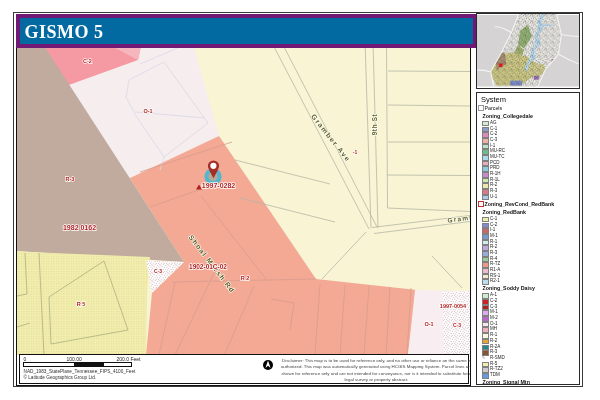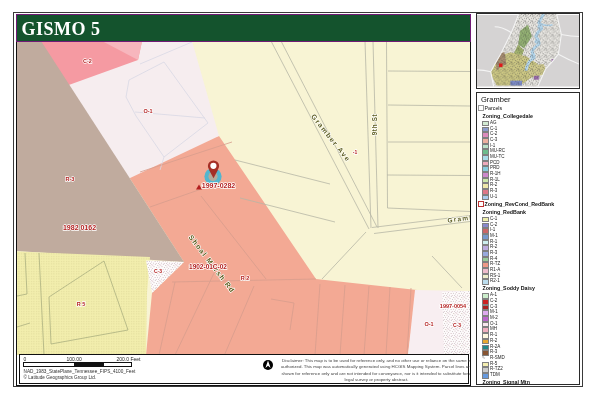--- a/index.html
+++ b/index.html
@@ -1,20 +1,20 @@
 <!DOCTYPE html>
 <html><head>
 <meta charset="utf-8">
 <style>
 html,body{margin:0;padding:0;background:#fff;}
 body{width:600px;height:400px;font-family:"Liberation Sans",sans-serif;}
 .abs{position:absolute;}
 #page{position:relative;width:600px;height:400px;background:#fff;overflow:hidden;}
 #outerframe{left:13px;top:12px;width:568px;height:373px;border:1px solid #3a3a3a;}
-#titlebar{left:16px;top:14px;width:452.5px;height:25.5px;background:#14532d;border:1px solid #701a75;}
+#titlebar{left:16px;top:14px;width:452.5px;height:25.5px;background:#0369a1;border:4px solid #701a75;}
 #titlebar span{position:absolute;left:4.5px;top:4px;color:#fff;font-family:"Liberation Serif",serif;font-weight:bold;font-size:18px;letter-spacing:0.5px;}
 #mapbox{left:16px;top:41px;width:452.5px;height:344px;border:1px solid #101010;border-top:none;overflow:hidden;}
 #bottombar{left:1.5px;top:312.5px;width:448.5px;height:28.5px;background:#fff;border:1px solid #101010;}
 #legendbox{left:476px;top:91.5px;width:102px;height:291px;border:1px solid #2a2a2a;background:#fff;overflow:hidden;}
 #overviewbox{left:476px;top:13px;width:102px;height:73.5px;border:1px solid #2a2a2a;background:#fff;}
 .lgrow{position:relative;height:5.7px;font-size:4.5px;line-height:5.7px;color:#222;white-space:nowrap;}
 .lghrow{position:relative;height:8.2px;font-size:5.3px;line-height:8.2px;color:#111;white-space:nowrap;}
 .sw{position:absolute;left:4.5px;top:1px;width:5.5px;height:3.6px;border:0.5px solid #808080;}
 .lgl{position:absolute;left:13px;top:0;}
 .lgh{position:absolute;left:5.5px;top:0;font-weight:bold;}
@@ -211,21 +211,21 @@
         <path d="M35,18 Q26,12 18,12"></path>
         <path d="M86,20 Q96,22 104,22"></path>
         <path d="M14,58 Q7,56 0,56"></path>
         <path d="M83,40 Q94,46 104,50"></path>
       </g>
       <rect x="22.5" y="49.5" width="3.5" height="3.5" fill="#e01818"></rect>
     </svg>
   </div>
 
   <div class="abs" id="legendbox">
-    <div style="position:absolute;left:4px;top:2.5px;font-size:7.5px;color:#111;">Gramber</div>
+    <div style="position:absolute;left:4px;top:2.5px;font-size:7.5px;color:#111;">System</div>
     <div id="lgrows" style="position:absolute;left:0;top:11px;width:102px;">
         <div class="lghrow">
           <span class="cb"></span>
           <span class="lgh" style="left:7.5px;font-weight:normal;">Parcels</span>
         </div>
         <div class="lghrow">
           <span class="lgh">Zoning_Collegedale</span>
         </div>
         <div class="lgrow">
           <span class="sw" style="background:#d4ecd4;"></span>

